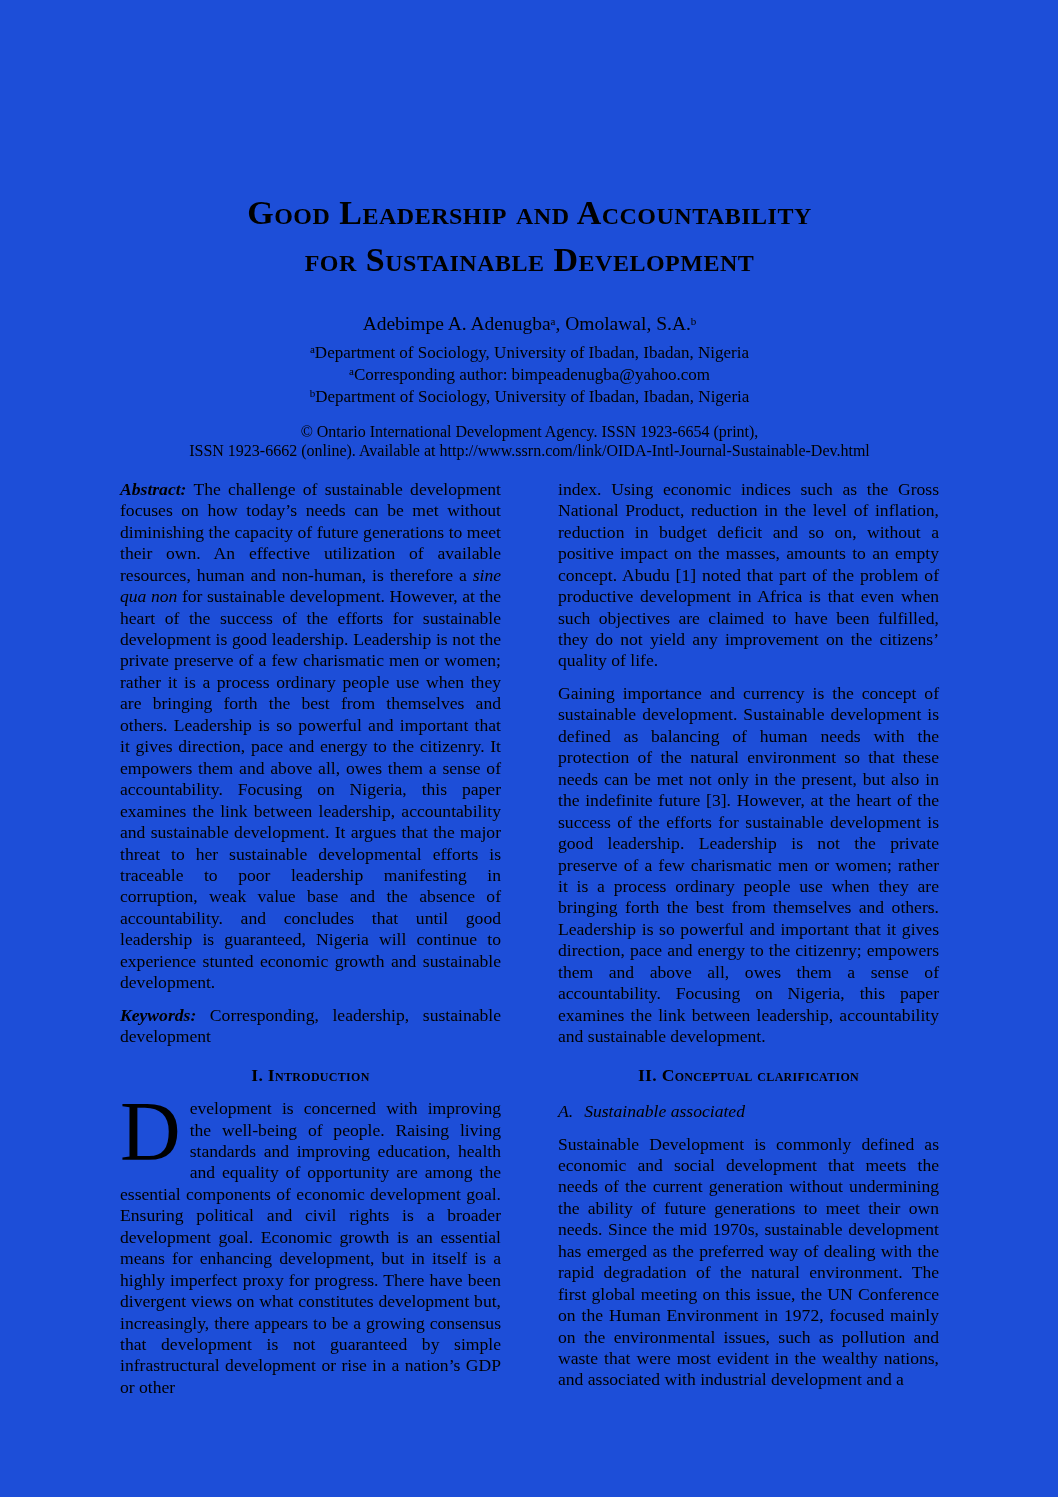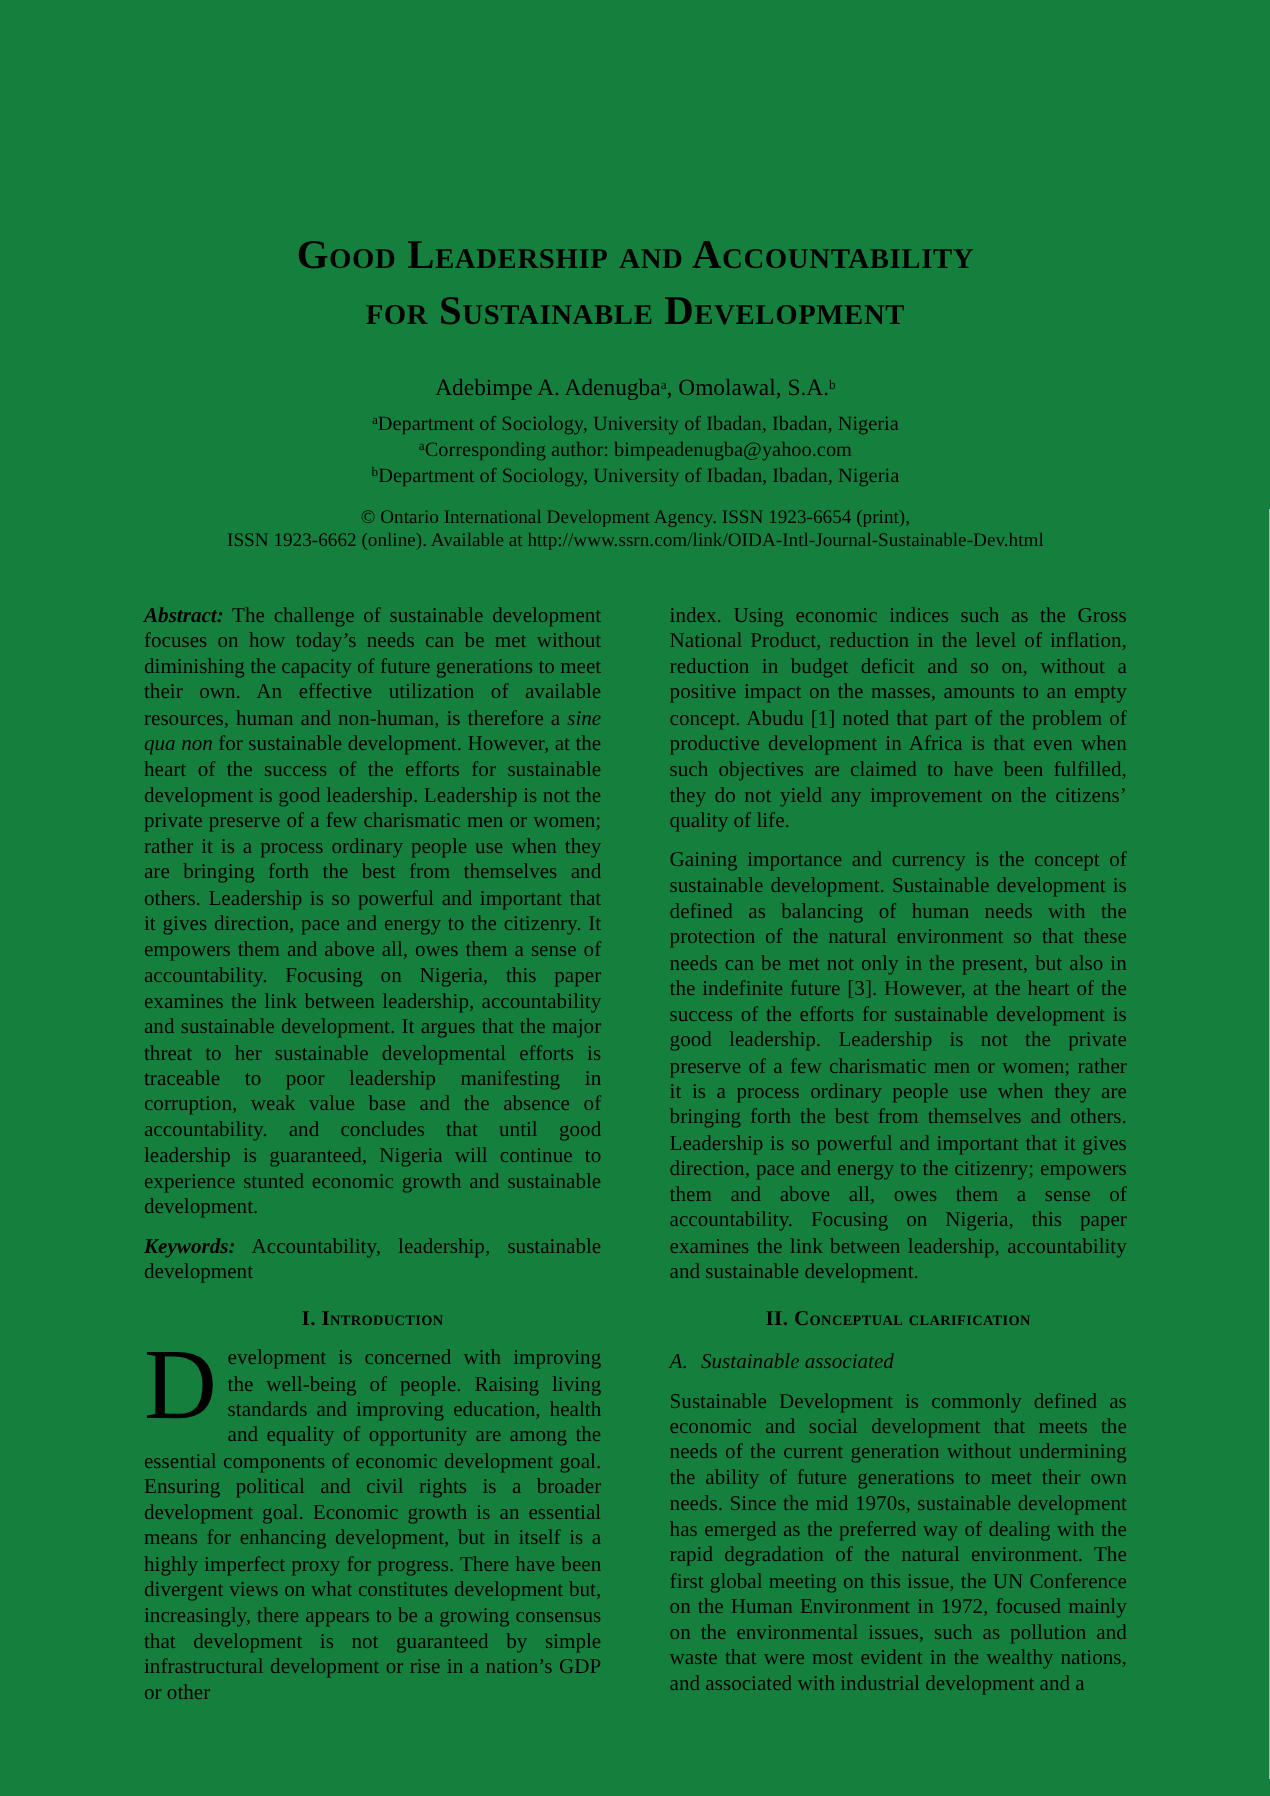--- a/index.html
+++ b/index.html
@@ -4,21 +4,21 @@
 <style>
   html, body {
     margin: 0;
     padding: 0;
     background: #ffffff;
   }
   .page {
     width: 1058px;
     height: 1497px;
     margin: 0 auto;
-    background: #15803d;
+    background: #1d4ed8;
     color: #000000;
     font-family: "Liberation Serif", serif;
     box-sizing: border-box;
     padding: 190px 119px 0 120px;
     overflow: hidden;
   }
   .title {
     margin: 0;
     text-align: center;
     font-size: 34px;
@@ -49,21 +49,21 @@
   }
   .imprint {
     text-align: center;
     font-size: 16px;
     line-height: 19px;
     margin-top: 14px;
   }
   .columns {
     display: flex;
     gap: 57px;
-    margin-top: 42px;
+    margin-top: 19px;
     justify-content: space-between;
   }
   .col {
     width: 381px;
     font-size: 17.6px;
     line-height: 21.45px;
     text-align: justify;
   }
   .col p { margin: 0 0 11px 0; }
   .lead-label {
@@ -117,21 +117,21 @@
   <div class="imprint">
     <div>© Ontario International Development Agency. ISSN 1923-6654 (print),</div>
     <div>ISSN 1923-6662 (online). Available at http://www.ssrn.com/link/OIDA-Intl-Journal-Sustainable-Dev.html</div>
   </div>
 
   <div class="columns">
 
     <div class="col">
       <p><span class="lead-label">Abstract:</span><span> The challenge of sustainable development focuses on how today’s needs can be met without diminishing the capacity of future generations to meet their own. An effective utilization of available resources, human and non-human, is therefore a </span><span class="latin">sine qua non</span><span> for sustainable development. However, at the heart of the success of the efforts for sustainable development is good leadership. Leadership is not the private preserve of a few charismatic men or women; rather it is a process ordinary people use when they are bringing forth the best from themselves and others. Leadership is so powerful and important that it gives direction, pace and energy to the citizenry. It empowers them and above all, owes them a sense of accountability. Focusing on Nigeria, this paper examines the link between leadership, accountability and sustainable development. It argues that the major threat to her sustainable developmental efforts is traceable to poor leadership manifesting in corruption, weak value base and the absence of accountability. and concludes that until good leadership is guaranteed, Nigeria will continue to experience stunted economic growth and sustainable development.</span></p>
 
-      <p><span class="lead-label">Keywords:</span><span> Accountability, leadership, sustainable development</span></p>
+      <p><span class="lead-label">Keywords:</span><span> Corresponding, leadership, sustainable development</span></p>
 
       <h2 class="sec">I. Introduction</h2>
 
       <p><span class="dropcap">D</span><span>evelopment is concerned with improving the well-being of people. Raising living standards and improving education, health and equality of opportunity are among the essential components of economic development goal. Ensuring political and civil rights is a broader development goal. Economic growth is an essential means for enhancing development, but in itself is a highly imperfect proxy for progress. There have been divergent views on what constitutes development but, increasingly, there appears to be a growing consensus that development is not guaranteed by simple infrastructural development or rise in a nation’s GDP or other</span></p>
     </div>
 
     <div class="col">
       <p>index. Using economic indices such as the Gross National Product, reduction in the level of inflation, reduction in budget deficit and so on, without a positive impact on the masses, amounts to an empty concept. Abudu [1] noted that part of the problem of productive development in Africa is that even when such objectives are claimed to have been fulfilled, they do not yield any improvement on the citizens’ quality of life.</p>
 
       <p>Gaining importance and currency is the concept of sustainable development. Sustainable development is defined as balancing of human needs with the protection of the natural environment so that these needs can be met not only in the present, but also in the indefinite future [3]. However, at the heart of the success of the efforts for sustainable development is good leadership. Leadership is not the private preserve of a few charismatic men or women; rather it is a process ordinary people use when they are bringing forth the best from themselves and others. Leadership is so powerful and important that it gives direction, pace and energy to the citizenry; empowers them and above all, owes them a sense of accountability. Focusing on Nigeria, this paper examines the link between leadership, accountability and sustainable development.</p>

